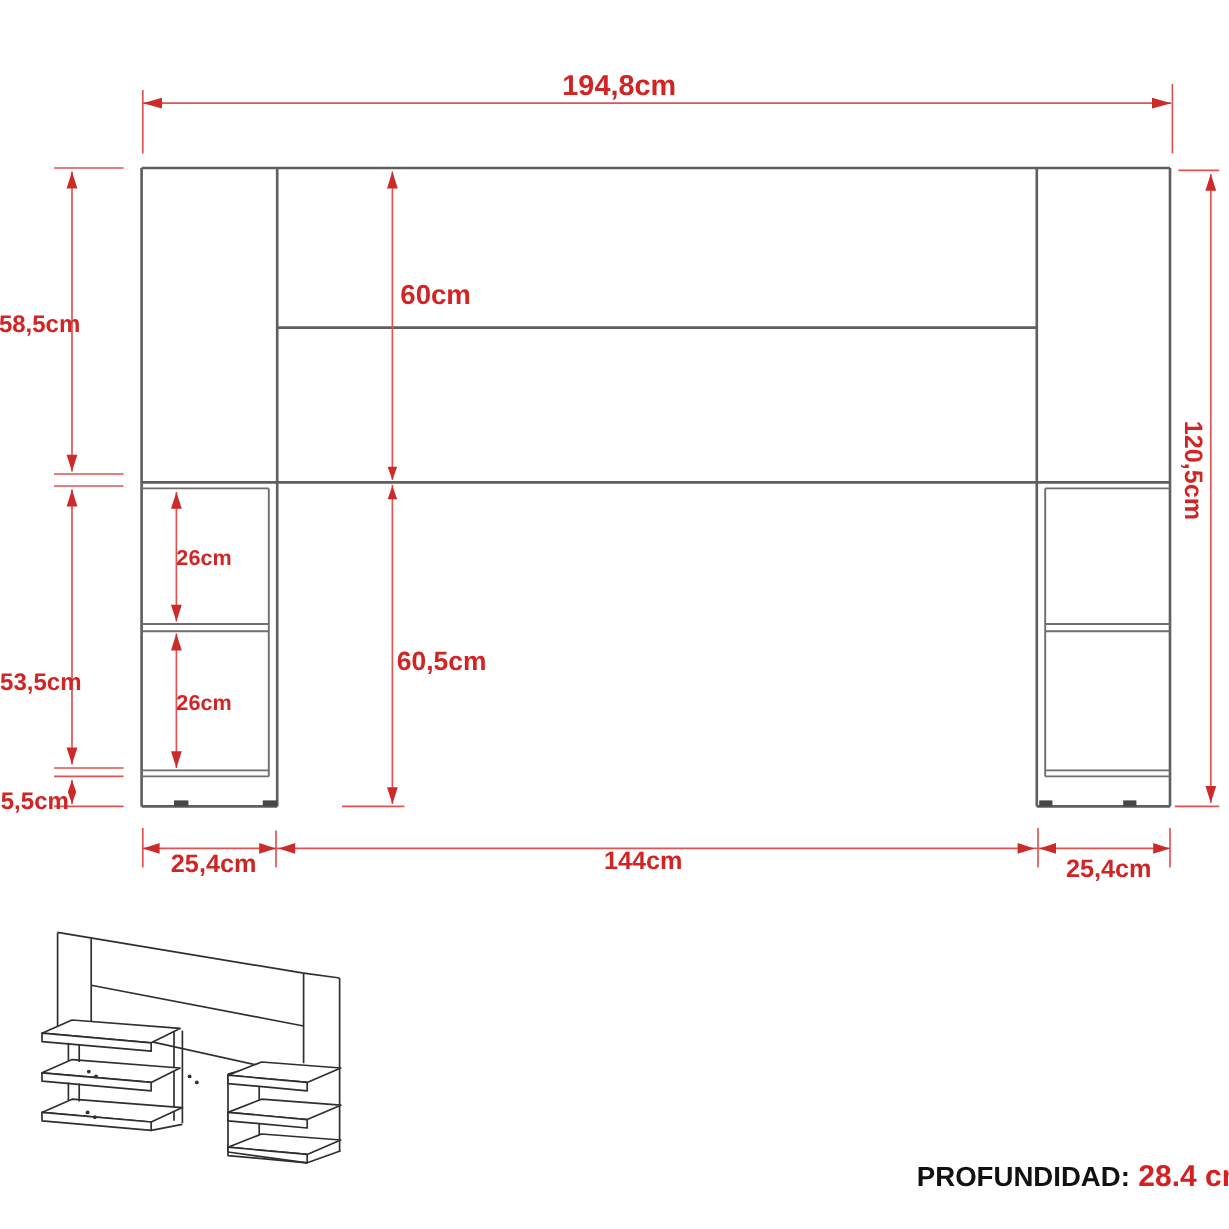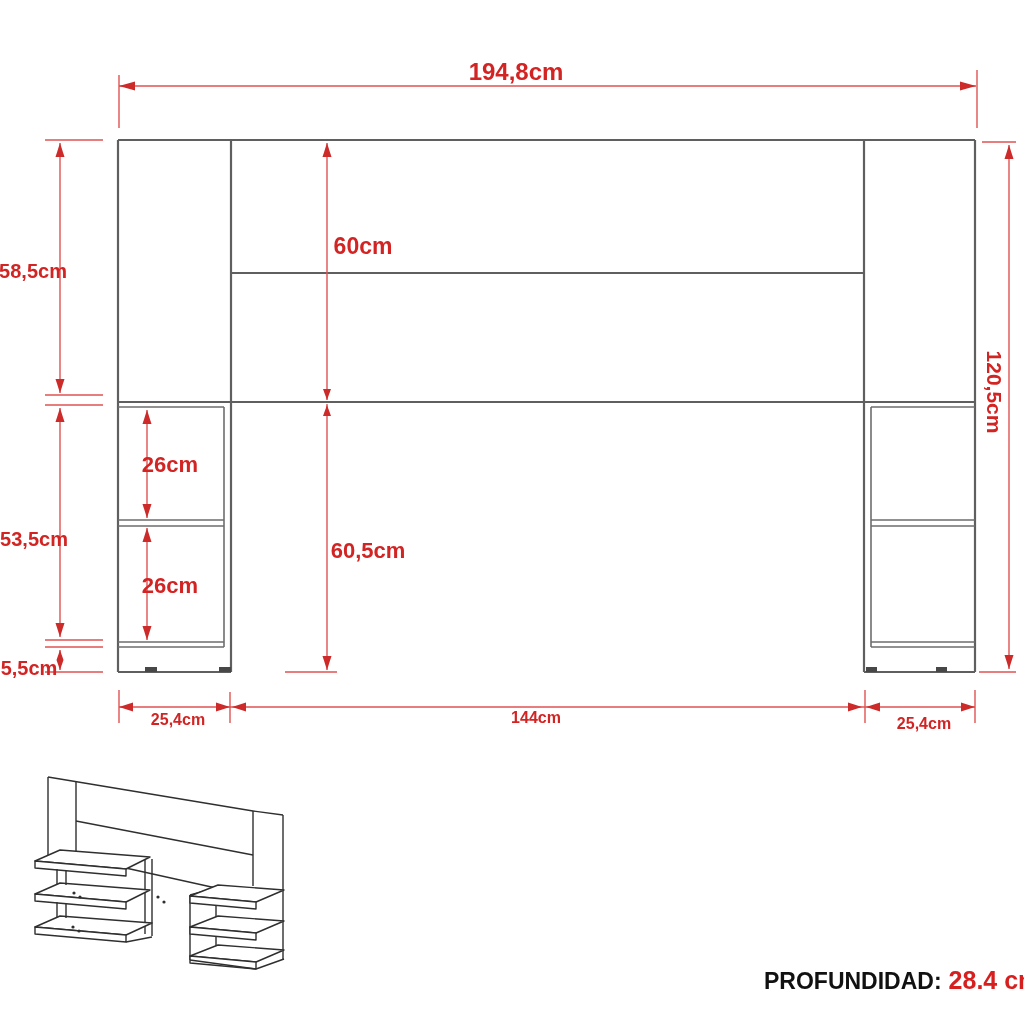--- a/index.html
+++ b/index.html
@@ -8,21 +8,21 @@
     font-family:"Liberation Sans","DejaVu Sans",sans-serif;overflow:hidden;
   }
   #stage{position:absolute;left:0;top:0;width:1024px;height:1024px;}
   svg.layer{position:absolute;left:0;top:0;}
   .dim{
     position:absolute;color:#d32424;font-weight:bold;white-space:nowrap;
     transform:translate(-50%,-50%);line-height:1;letter-spacing:0;
   }
   .dim.rot{transform:translate(-50%,-50%) rotate(90deg);}
   .fs24{font-size:24px}.fs23{font-size:23px}.fs22{font-size:22px}
-  .fs21{font-size:21px}.fs19{font-size:16px}.fs18{font-size:22px}.fs16{font-size:20px}
+  .fs21{font-size:21px}.fs19{font-size:21px}.fs18{font-size:18px}.fs16{font-size:20px}
   #depth-note{
     position:absolute;left:764px;top:966px;font-weight:bold;font-size:23px;
     color:#111111;white-space:nowrap;
   }
   #depth-note .val{color:#d61f1f;font-size:25px;margin-left:7px;}
 </style>
 </head>
 <body>
 
 <div id="stage">
@@ -141,21 +141,21 @@
         <circle cx="158" cy="897" r="1.6"></circle>
           <circle cx="164" cy="902" r="1.6"></circle>
       </g>
     </g>
   </svg>
 
   <div class="dim fs24" style="left:516px;top:72px">194,8cm</div>
 
   <div class="dim fs16" style="left:33px;top:271px">58,5cm</div>
 
-  <div class="dim fs16" style="left:34px;top:539px">53,5cm</div>
+  <div class="dim fs16" style="left:34px;top:569px">53,5cm</div>
 
   <div class="dim fs16" style="left:29px;top:668px">5,5cm</div>
 
   <div class="dim fs23" style="left:363px;top:246px">60cm</div>
 
   <div class="dim fs18" style="left:170px;top:465px">26cm</div>
 
   <div class="dim fs18" style="left:170px;top:586px">26cm</div>
 
   <div class="dim fs22" style="left:368px;top:551px">60,5cm</div>

